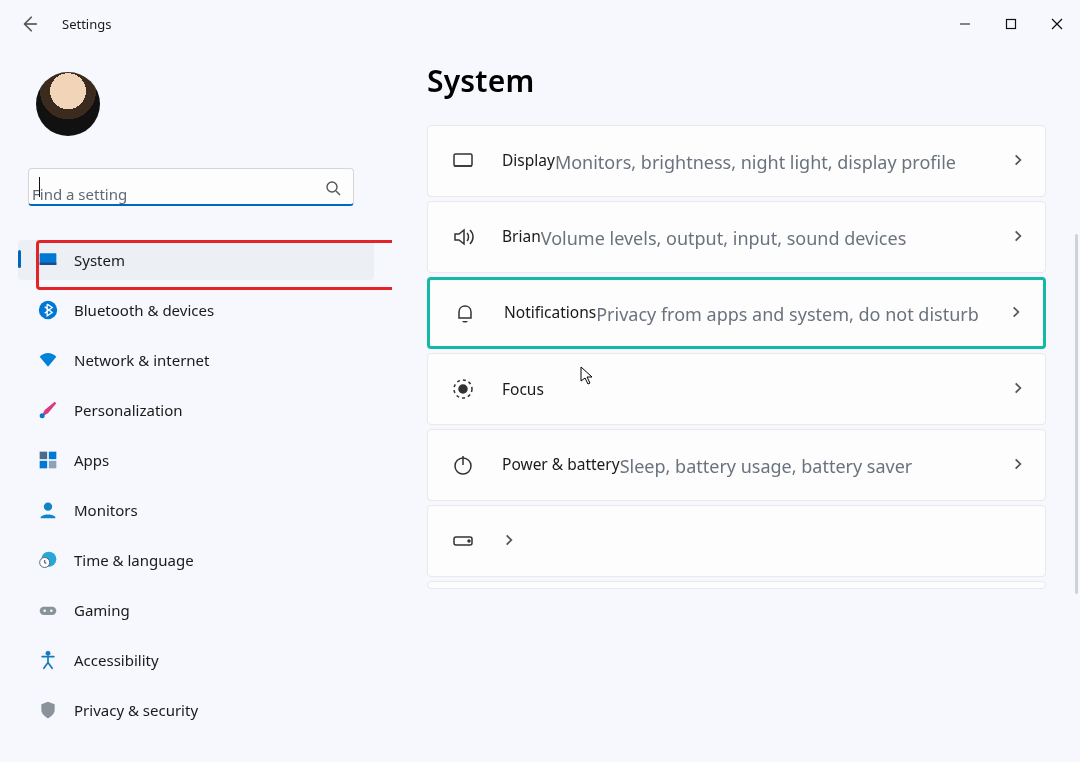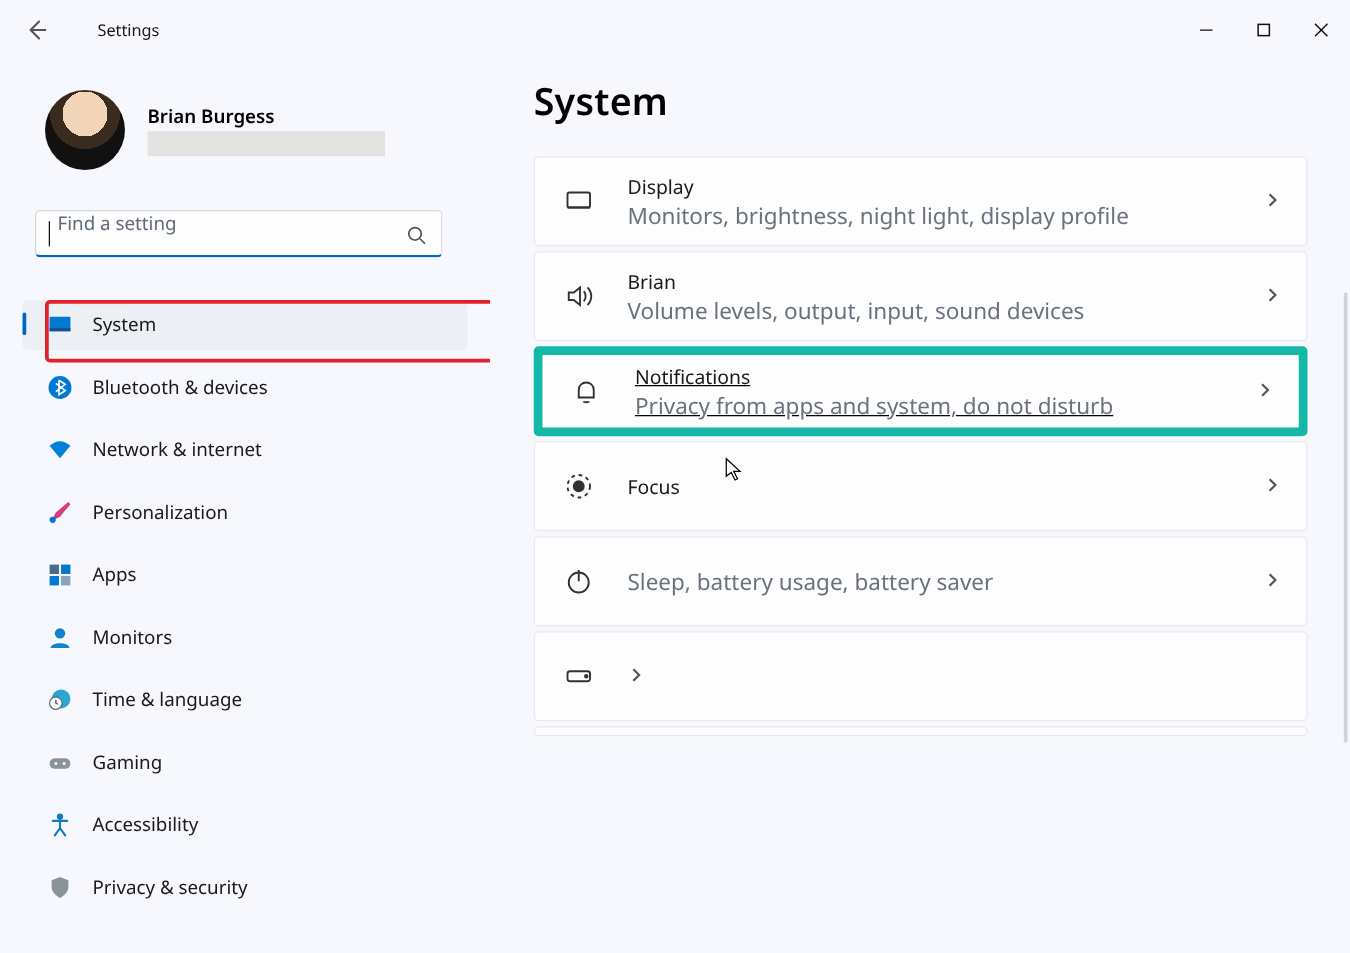--- a/index.html
+++ b/index.html
@@ -4,21 +4,21 @@
 <style>
   * { box-sizing: border-box; margin: 0; padding: 0; font-family: "Segoe UI", "Segoe UI Variable", system-ui, sans-serif; }
   html, body { width: 1080px; height: 762px; overflow: hidden; }
   body { background: #f6f8fd; }
 
   
   .titlebar {
     height: 48px; display: flex; align-items: center; justify-content: space-between;
     padding: 0 0 0 20px; color: #1a1a1a;
   }
-  .titlebar-left { display: flex; align-items: center; gap: 40px; }
+  .titlebar-left { display: flex; align-items: center; gap: 24px; }
   .back-btn { width: 18px; height: 18px; display: flex; align-items: center; justify-content: center; color:#555;}
   .titlebar-title { font-size: 13px; font-weight: 400; }
   .window-controls { display: flex; }
   .wc { width: 46px; height: 32px; display:flex; align-items:center; justify-content:center; color:#111; }
   .wc svg { width: 12px; height: 12px; }
 
   
   .app-body {
     display: flex; height: calc(762px - 48px);
     padding: 10px 0 0 0;
@@ -36,21 +36,21 @@
   }
   .profile-text { margin-left: 18px; display:flex; flex-direction:column; }
   .profile-name { font-weight: 600; font-size: 15px; }
   .profile-email { width: 190px; height: 20px; background:#e4e3e2; margin-top:2px;}
 
   .search-wrap { padding: 0 10px 0 28px; margin-top: 14px; }
   .search {
     position: relative; width: 326px; height: 38px; background:#fdfdfe;
     border: 1px solid #d6d6d6; border-radius: 4px;
     border-bottom: 2px solid #0067c0;
-    display:flex; align-items:flex-start; padding: 0 36px 0 17px;
+    display:flex; align-items:flex-end; padding: 0 36px 0 3px;
   }
   .search input {
     border: none; outline: none; background: transparent; width:100%;
     font-size: 15px; color:#222;
   }
   .search input::placeholder { color:#5e6b77; }
   .search-cursor { position:absolute; left:10px; top:8px; width:1px; height:20px; background:#111;}
   .search .mag {
     position:absolute; right:12px; top:50%; transform:translateY(-50%);
     width:16px; height:16px; color:#555;
@@ -85,27 +85,27 @@
   .main { flex: 1; padding: 2px 34px 0 35px; overflow:hidden; position:relative;}
   .page-title { font-size: 30px; font-weight: 600; margin-bottom: 24px; letter-spacing:.2px;}
   .list { display:flex; flex-direction:column; gap:4px; }
   .row {
     height: 72px; background:#fdfdfe; border:1px solid #e9e9ec; border-radius:4px;
     display:flex; align-items:center; padding: 0 20px 0 22px; gap:26px;
     position:relative;
   }
   .row-icon { width:26px; height:26px; display:flex; align-items:center; justify-content:center; color:#323232;}
   .row-icon svg { width:24px; height:24px; stroke:#323232; }
-  .row-text { display:flex; flex-direction:column; flex:1;}
+  .row-text { display:flex; flex-direction:row; flex:1;}
   .row-title { font-size:15.5px; color:#1a1a1a;}
   .row-sub { font-size:18px; color:#6a737d; margin-top:1px;}
   .chevron { color:#555;}
   .chevron svg{ width:14px;height:14px;}
 
-  .row.hl { border:7px solid #14b8a6;text-decoration:underline; }
+  .row.hl { border:3px solid #14b8a6; }
 
   
   .cursor {
     position:absolute; left:188px; top:308px; width:16px;height:20px; pointer-events:none;
   }
 
   
   .scroll-stub {
     position:absolute; right:2px; top:176px; width:3px; height:360px;
     background:#cfd2d7; border-radius:2px;
@@ -146,24 +146,20 @@
     </span>
   </div>
 </div>
 
 <div class="app-body">
 
   <div class="sidebar">
 
     <div class="profile">
       <div class="avatar"></div>
-      <div class="profile-text">
-        <span class="profile-name">Brian Burgess</span>
-        <span class="profile-email"></span>
-      </div>
     </div>
 
     <div class="search-wrap">
       <div class="search">
         <span class="search-cursor"></span>
         <input type="text" placeholder="Find a setting" style="">
         <span class="mag">
           <svg viewBox="0 0 16 16" fill="none" stroke="currentColor" stroke-width="1.4">
             <circle cx="7" cy="7" r="5"></circle>
               <line x1="11" y1="11" x2="15" y2="15"></line>
@@ -358,20 +354,21 @@
       </div>
 
       <div class="row">
         <span class="row-icon">
           <svg viewBox="0 0 24 24" fill="none" stroke-width="1.5">
               <circle cx="12" cy="13" r="8"></circle>
               <line x1="12" y1="3" x2="12" y2="12"></line>
             </svg>
         </span>
         <div class="row-text">
+          <span class="row-title">Power &amp; battery</span>
           <span class="row-sub">Sleep, battery usage, battery saver</span>
         </div>
         <span class="chevron">
           <svg viewBox="0 0 12 12" fill="none" stroke="currentColor" stroke-width="1.5">
               <path d="M4 2 L8 6 L4 10"></path>
             </svg>
         </span>
       </div>
 
       <div class="row">

